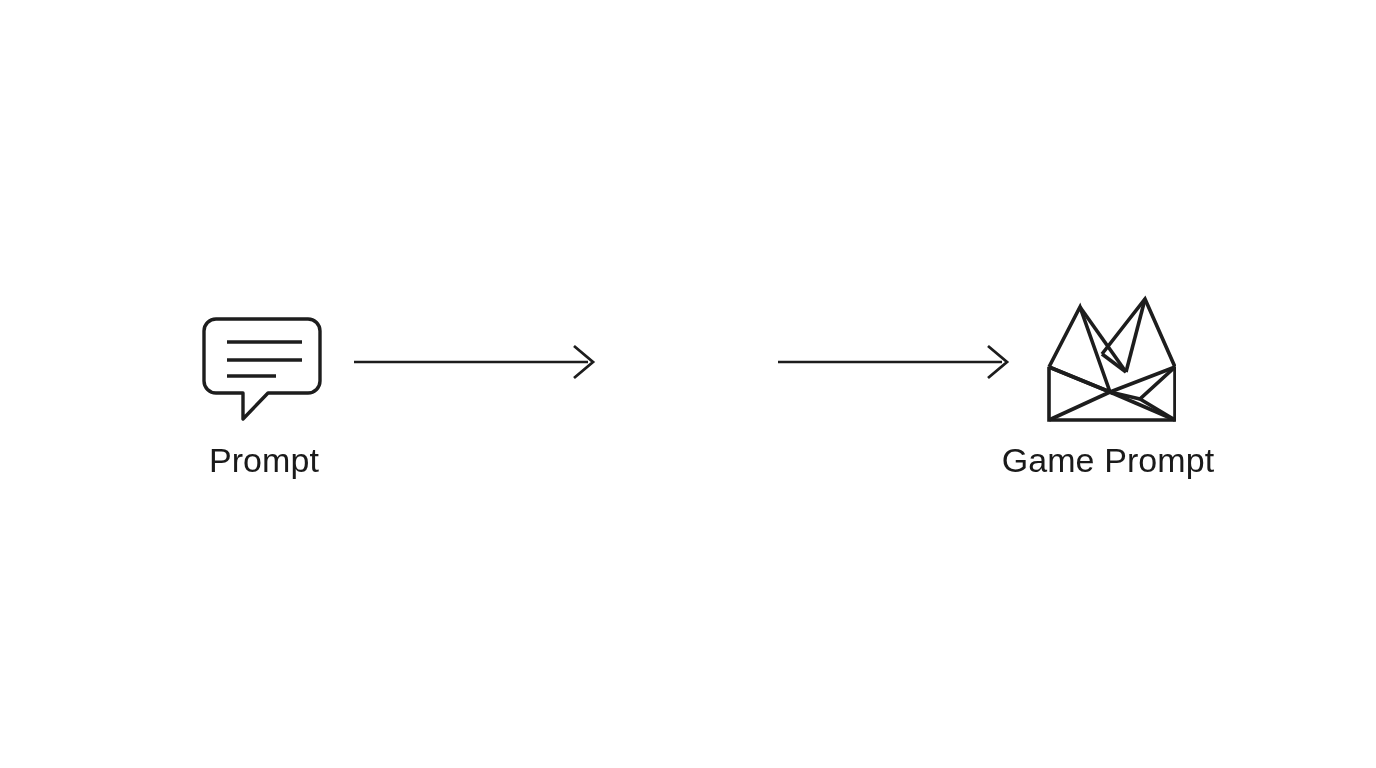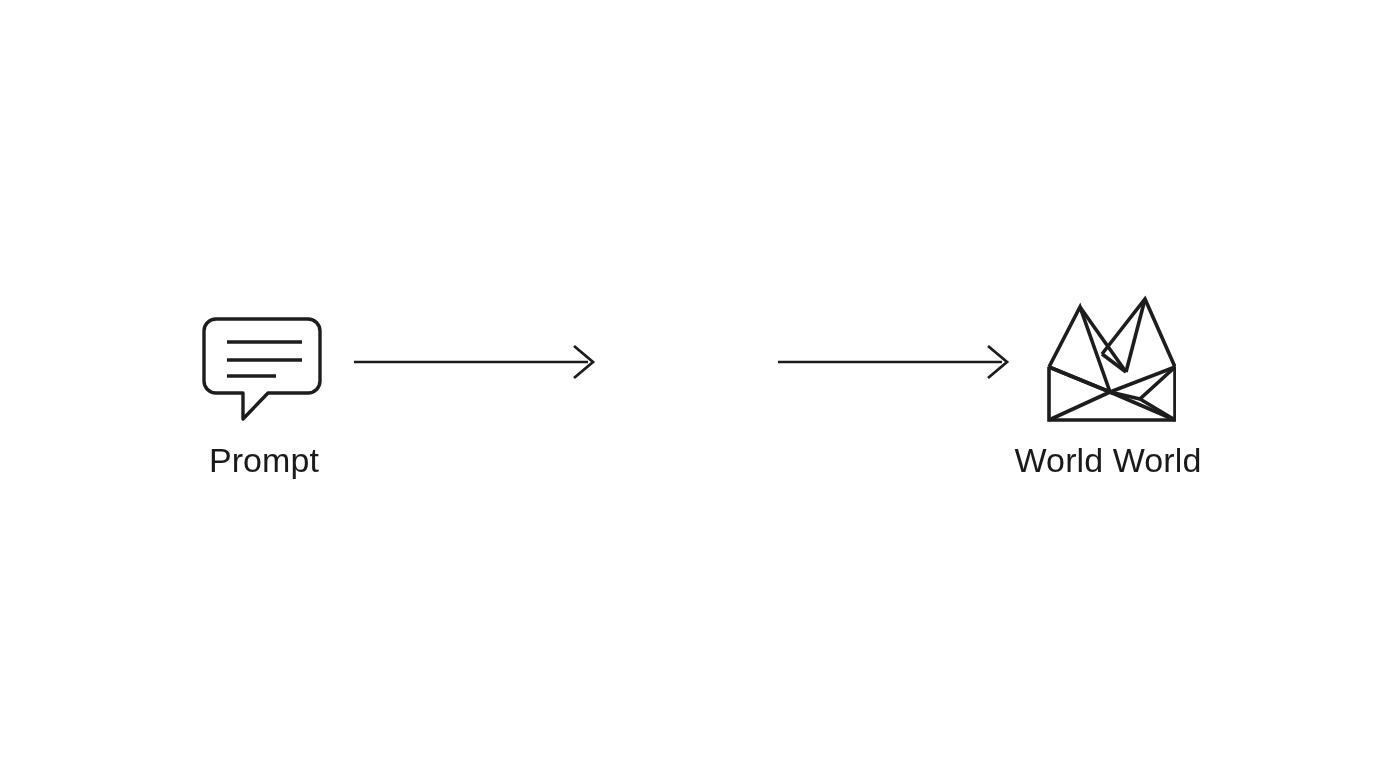--- a/index.html
+++ b/index.html
@@ -128,17 +128,17 @@
           <path d="M 135 75 L 70 100 L 9 75"></path>
           <path d="M 135 75 L 100 107 L 135 128"></path>
           <path d="M 70 100 L 100 107"></path>
           <path d="M 70 100 L 9 128"></path>
           <path d="M 70 100 L 135 128"></path>
           <path d="M 62 62 L 86 80"></path>
         </g>
       </svg>
     </div>
     <div class="node-label-wrap">
-      <div class="node-label">World World</div>
+      <div class="node-label">Game Prompt</div>
     </div>
   </div>
 
 </div>
 
 </body></html>

